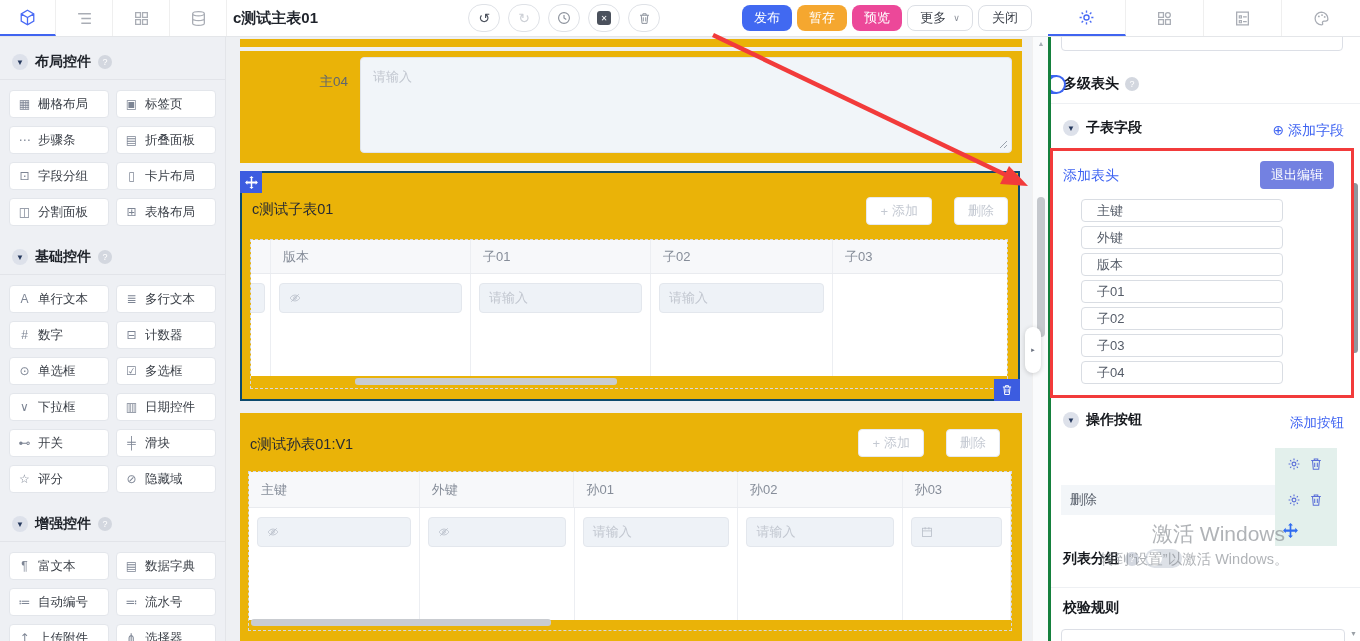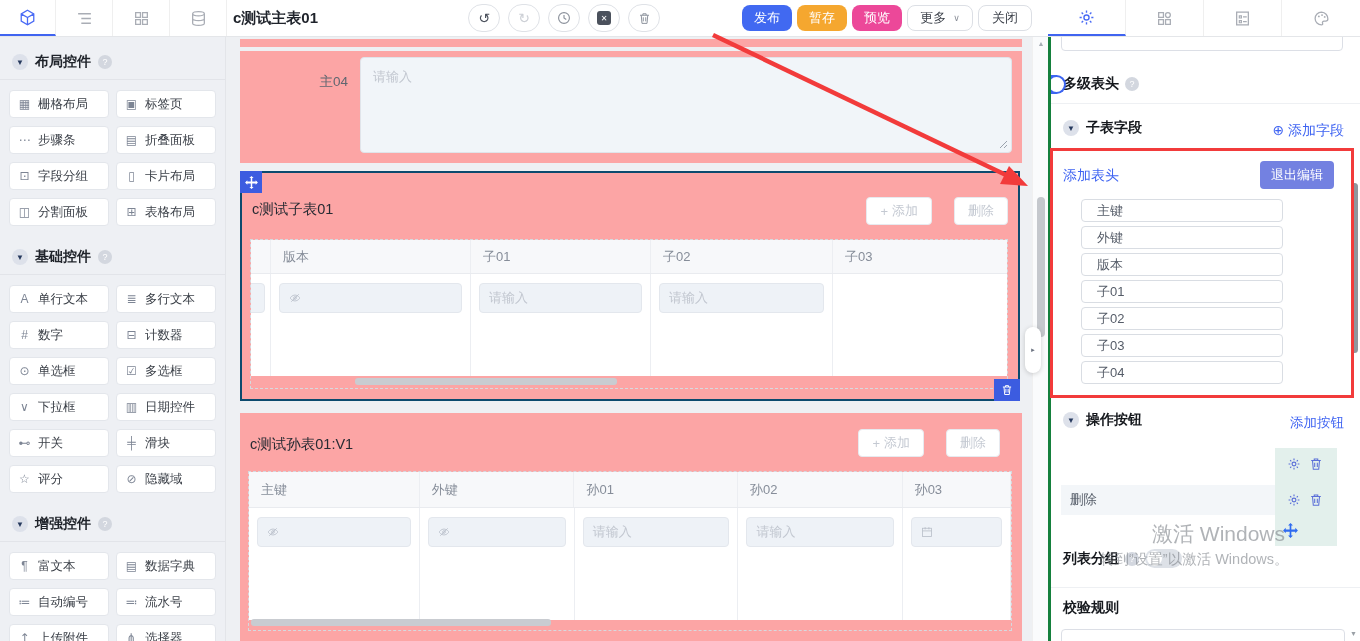--- a/index.html
+++ b/index.html
@@ -20,21 +20,21 @@
   .tri-circle { width:16px; height:16px; border-radius:50%; background:#dde1ea; color:#273a5e; font-size:8px; display:inline-flex; align-items:center; justify-content:center; flex:0 0 16px; }
   .sec-title b { font-size:14px; color:#20242b; }
   .help-dot { width:14px; height:14px; border-radius:50%; background:#d3d7df; color:#fff; font-size:9px; display:inline-flex; align-items:center; justify-content:center; }
   .sec-hr { height:1px; background:#e2e4e9; margin:0 0 10px 0; }
   .pgrid { display:grid; grid-template-columns:1fr 1fr; gap:8px 7px; padding:0 9px; margin-bottom:16px; }
   .pi { height:28px; background:#fff; border:1px solid #e3e6eb; border-radius:4px; display:flex; align-items:center; gap:6px; padding:0 7px; cursor:pointer; }
   .pg { width:15px; text-align:center; font-size:12px; color:#7d8594; flex:0 0 15px; }
   .pi span.lbl { font-size:12.5px; color:#3a3f47; white-space:nowrap; }
   
   #canvas { position:absolute; left:226px; top:37px; width:806px; height:604px; background:#eef0f3; overflow:hidden; }
-  .card { position:absolute; background:#fca5a5; }
+  .card { position:absolute; background:#eab308; }
   .ph { color:#c2c7d0; font-size:13px; }
   .tbl-btn { height:28px; border:1px solid #e7eaef; border-radius:4px; background:#fff; color:#c4c9d2; font-size:13px; display:inline-flex; align-items:center; justify-content:center; gap:4px; padding:0 13px; cursor:pointer; }
   .dashed { position:absolute; border:1px solid #d6d9de; border-style:dashed; overflow:hidden; }
   .thead { display:flex; background:#f7f8fa; border-bottom:1px solid #e9ebef; }
   .th { font-size:13px; color:#868d99; padding-left:12px; display:flex; align-items:center; border-right:1px solid #eceef2; }
   .tbody { display:flex; background:#fff; }
   .td { border-right:1px solid #eceef2; padding-top:9px; }
   .cin { height:30px; background:#eef2f7; border:1px solid #e3e7ed; border-radius:4px; margin:0 8px; display:flex; align-items:center; gap:6px; padding:0 9px; }
   .hthumb { position:absolute; height:7px; background:#c9ccd1; border-radius:3px; }
   .blue-sq { background:#3c5ce0; display:flex; align-items:center; justify-content:center; cursor:pointer; }

